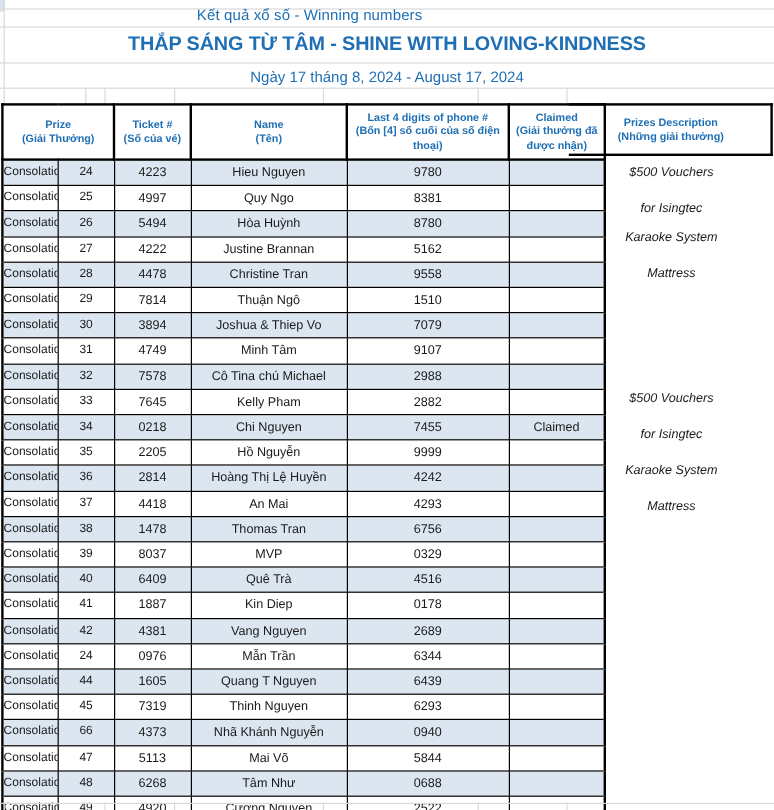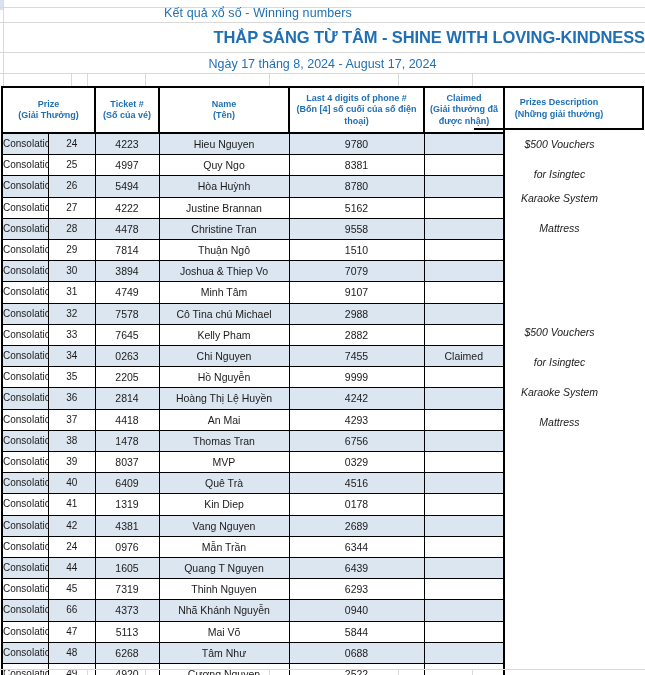--- a/index.html
+++ b/index.html
@@ -56,21 +56,21 @@
     width: 516px;
     text-align: center;
     font-size: 12.5px;
     color: #1f6fb5;
     letter-spacing: 0.1px;
   }
   .main-title {
     position: absolute;
     top: 28px; left: 0;
     width: 645px;
-    text-align: right;
+    text-align: center;
     font-size: 16.5px;
     font-weight: bold;
     color: #1f6fb5;
     letter-spacing: -0.1px;
   }
   .date-line {
     position: absolute;
     top: 57px; left: 0;
     width: 645px;
     text-align: center;
@@ -305,21 +305,21 @@
         <td class="c-prize">Consolation</td>
         <td class="c-idx">33</td>
         <td class="c-ticket">7645</td>
         <td class="c-name">Kelly Pham</td>
         <td class="c-phone">2882</td>
         <td class="c-claim"></td>
       </tr>
       <tr class="alt">
         <td class="c-prize">Consolation</td>
         <td class="c-idx">34</td>
-        <td class="c-ticket">0263</td>
+        <td class="c-ticket">0218</td>
         <td class="c-name">Chi Nguyen</td>
         <td class="c-phone">7455</td>
         <td class="c-claim">Claimed</td>
       </tr>
       <tr class="norm">
         <td class="c-prize">Consolation</td>
         <td class="c-idx">35</td>
         <td class="c-ticket">2205</td>
         <td class="c-name">Hồ Nguyễn</td>
         <td class="c-phone">9999</td>
@@ -361,21 +361,21 @@
         <td class="c-prize">Consolation</td>
         <td class="c-idx">40</td>
         <td class="c-ticket">6409</td>
         <td class="c-name">Quê Trà</td>
         <td class="c-phone">4516</td>
         <td class="c-claim"></td>
       </tr>
       <tr class="norm">
         <td class="c-prize">Consolation</td>
         <td class="c-idx">41</td>
-        <td class="c-ticket">1319</td>
+        <td class="c-ticket">1887</td>
         <td class="c-name">Kin Diep</td>
         <td class="c-phone">0178</td>
         <td class="c-claim"></td>
       </tr>
       <tr class="alt">
         <td class="c-prize">Consolation</td>
         <td class="c-idx">42</td>
         <td class="c-ticket">4381</td>
         <td class="c-name">Vang Nguyen</td>
         <td class="c-phone">2689</td>

